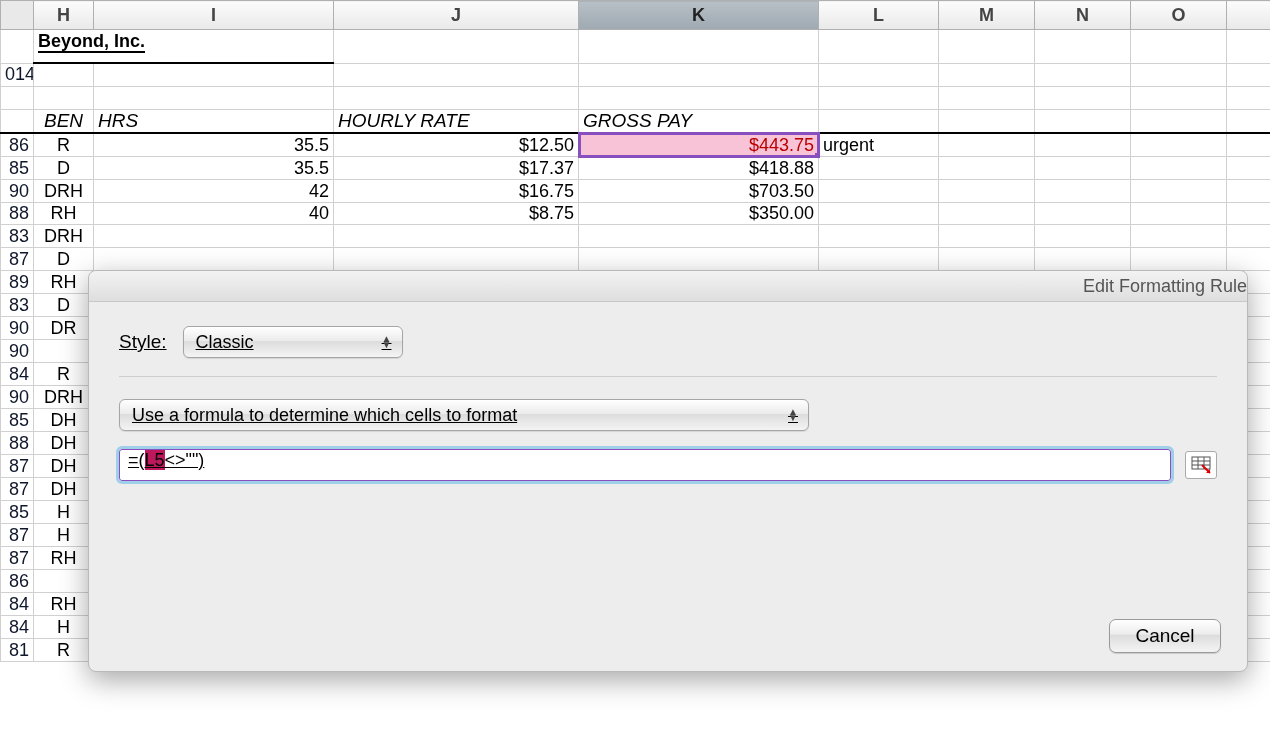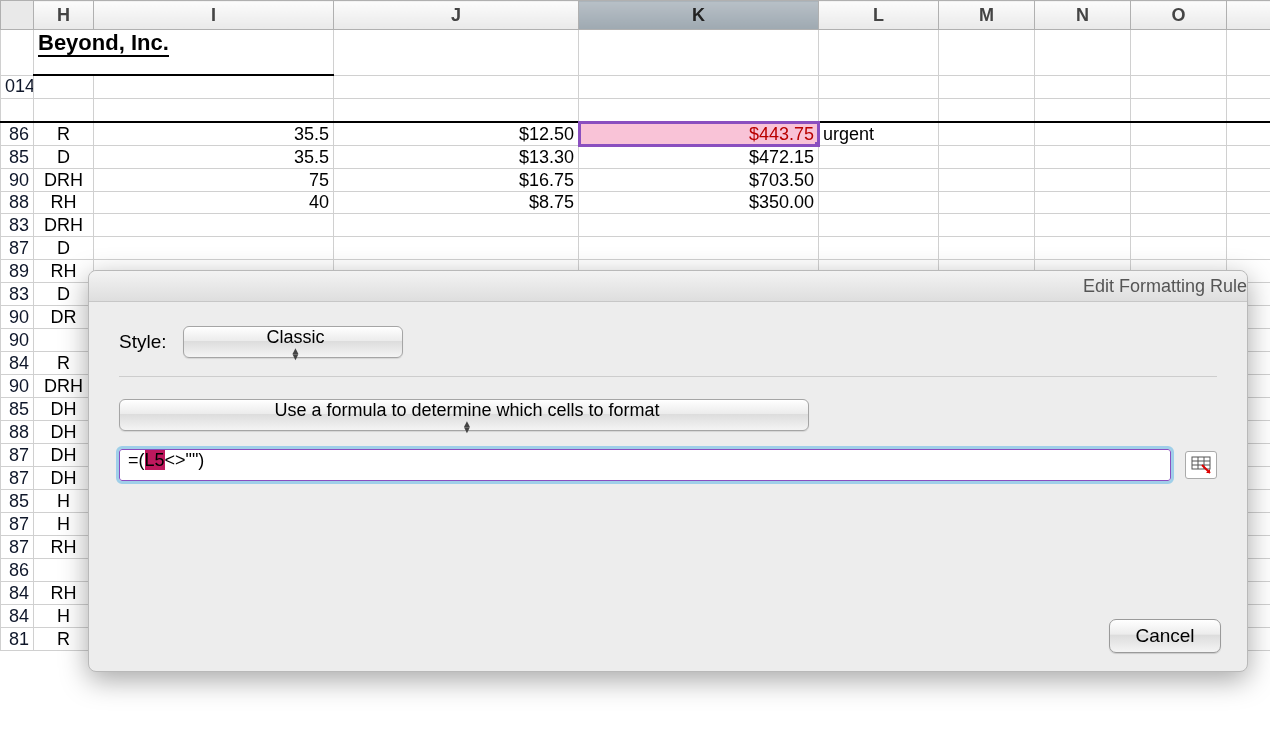--- a/index.html
+++ b/index.html
@@ -65,24 +65,24 @@
     text-align: right;
     font-size: 18px;
     color: #0f172a;
   }
   td.center { text-align: center; }
   td.right  { text-align: right; }
 
   
   .company td.company {
     font-weight: 700;
-    font-size: 22px;
+    font-size: 18px;
     border-bottom: 2px solid #000;
     text-align: left;
-    padding-bottom: 18px;
+    padding-bottom: 10px;
   }
   .company td.company span { border-bottom: 2px solid #000; }
 
   
   tr.labels td { font-style: italic; font-size: 19px; }
   tr.labels-border td { border-top: 2px solid #000; }
 
   
   td.hl {
     background: #f9c3d7;
@@ -122,37 +122,37 @@
     text-align: right;
     color: #555;
     font-size: 18px;
     border-top-left-radius: 8px;
     border-top-right-radius: 8px;
     background: linear-gradient(#f3f3f3, #dedede);
     border-bottom: 1px solid #c7c7c7;
   }
   .dialog .body {
     padding: 24px 30px 18px 30px;
+    text-decoration: underline;
   }
   .row { display: flex; align-items: center; margin-bottom: 18px; }
   .lbl { font-size: 19px; margin-right: 16px; color: #000; }
 
   
   .aqua-select {
     display: inline-flex;
     align-items: center;
     justify-content: space-between;
     height: 30px;
     border: 1px solid #a5a5a5;
     border-radius: 6px;
     background: linear-gradient(#ffffff, #ececec 45%, #dcdcdc 46%, #f4f4f4);
     box-shadow: 0 1px 0 rgba(255,255,255,.9) inset, 0 1px 1px rgba(0,0,0,.1);
     padding: 0 6px 0 12px;
     font-size: 18px;
-    flex-direction: column;
   }
   .aqua-select .arrows {
     width: 18px;
     display: flex; flex-direction: column; align-items: center;
     line-height: 6px;
     font-size: 10px;
     color: #444;
   }
   .aqua-select .arrows::before { content: "▲"; }
   .aqua-select .arrows::after  { content: "▼"; }
@@ -293,51 +293,63 @@
           <td></td>
           <td></td>
       <td></td>
           <td></td>
           <td></td>
       <td></td>
           <td></td>
           <td></td>
     </tr>
 
+    <tr class="labels">
+      <td class="stubG"></td>
+      <td class="center">BEN</td>
+      <td>HRS</td>
+      <td>HOURLY RATE</td>
+      <td>GROSS PAY</td>
+      <td></td>
+          <td></td>
+          <td></td>
+      <td></td>
+          <td></td>
+    </tr>
 
     </tbody>
       <tbody id="data-rows">
         <tr class="labels-border">
           <td class="stubG">86</td>
           <td class="center">R</td>
           <td class="right">35.5</td>
           <td class="right">$12.50</td>
           <td class="right hl">$443.75</td>
           <td>urgent</td>
           <td></td>
           <td></td>
           <td></td>
           <td></td>
         </tr>
         <tr>
           <td class="stubG">85</td>
           <td class="center">D</td>
           <td class="right">35.5</td>
-          <td class="right">$13.30</td>
-          <td class="right">$472.15</td>
+          <td class="right">$17.37</td>
+          <td class="right">$418.88</td>
           <td></td>
           <td></td>
           <td></td>
           <td></td>
           <td></td>
         </tr>
         <tr>
           <td class="stubG">90</td>
           <td class="center">DRH</td>
-          <td class="right">75</td>
+          <td class="right">42</td>
           <td class="right">$16.75</td>
           <td class="right">$703.50</td>
           <td></td>
           <td></td>
           <td></td>
           <td></td>
           <td></td>
         </tr>
         <tr class="clipped">
           <td class="stubG">88</td>

